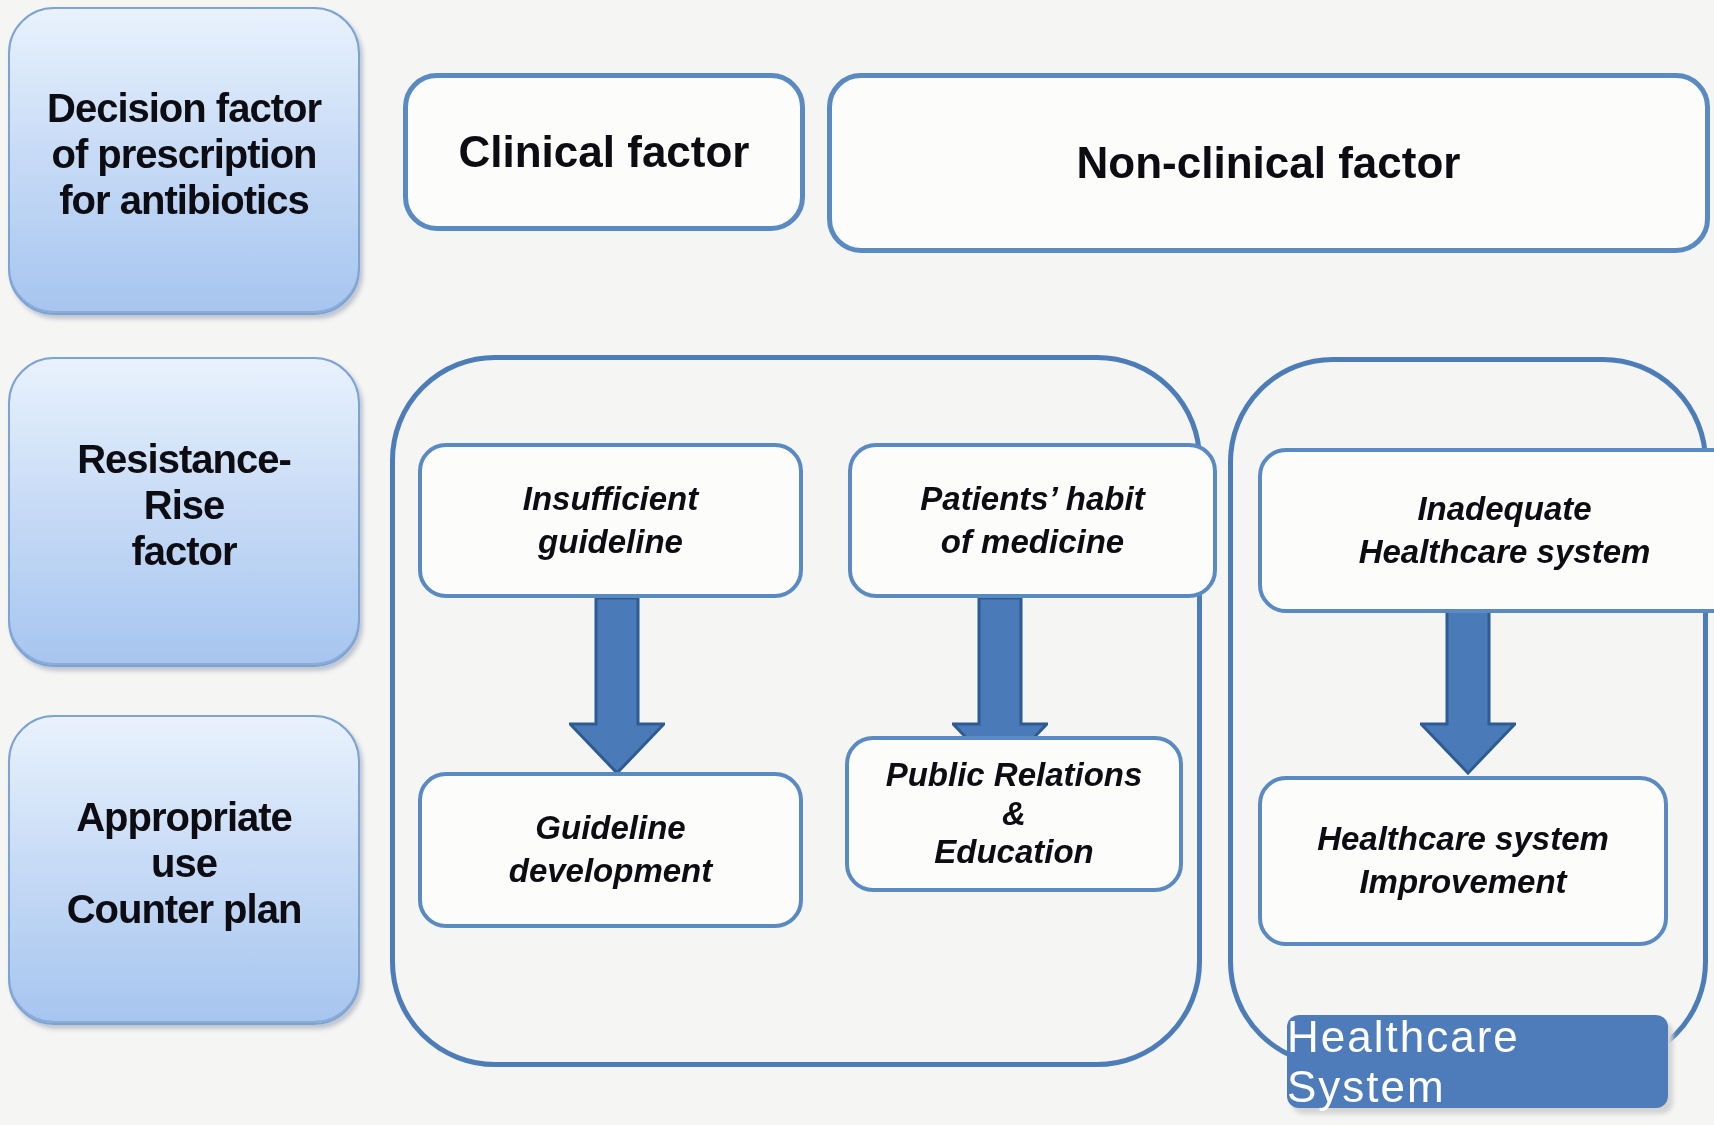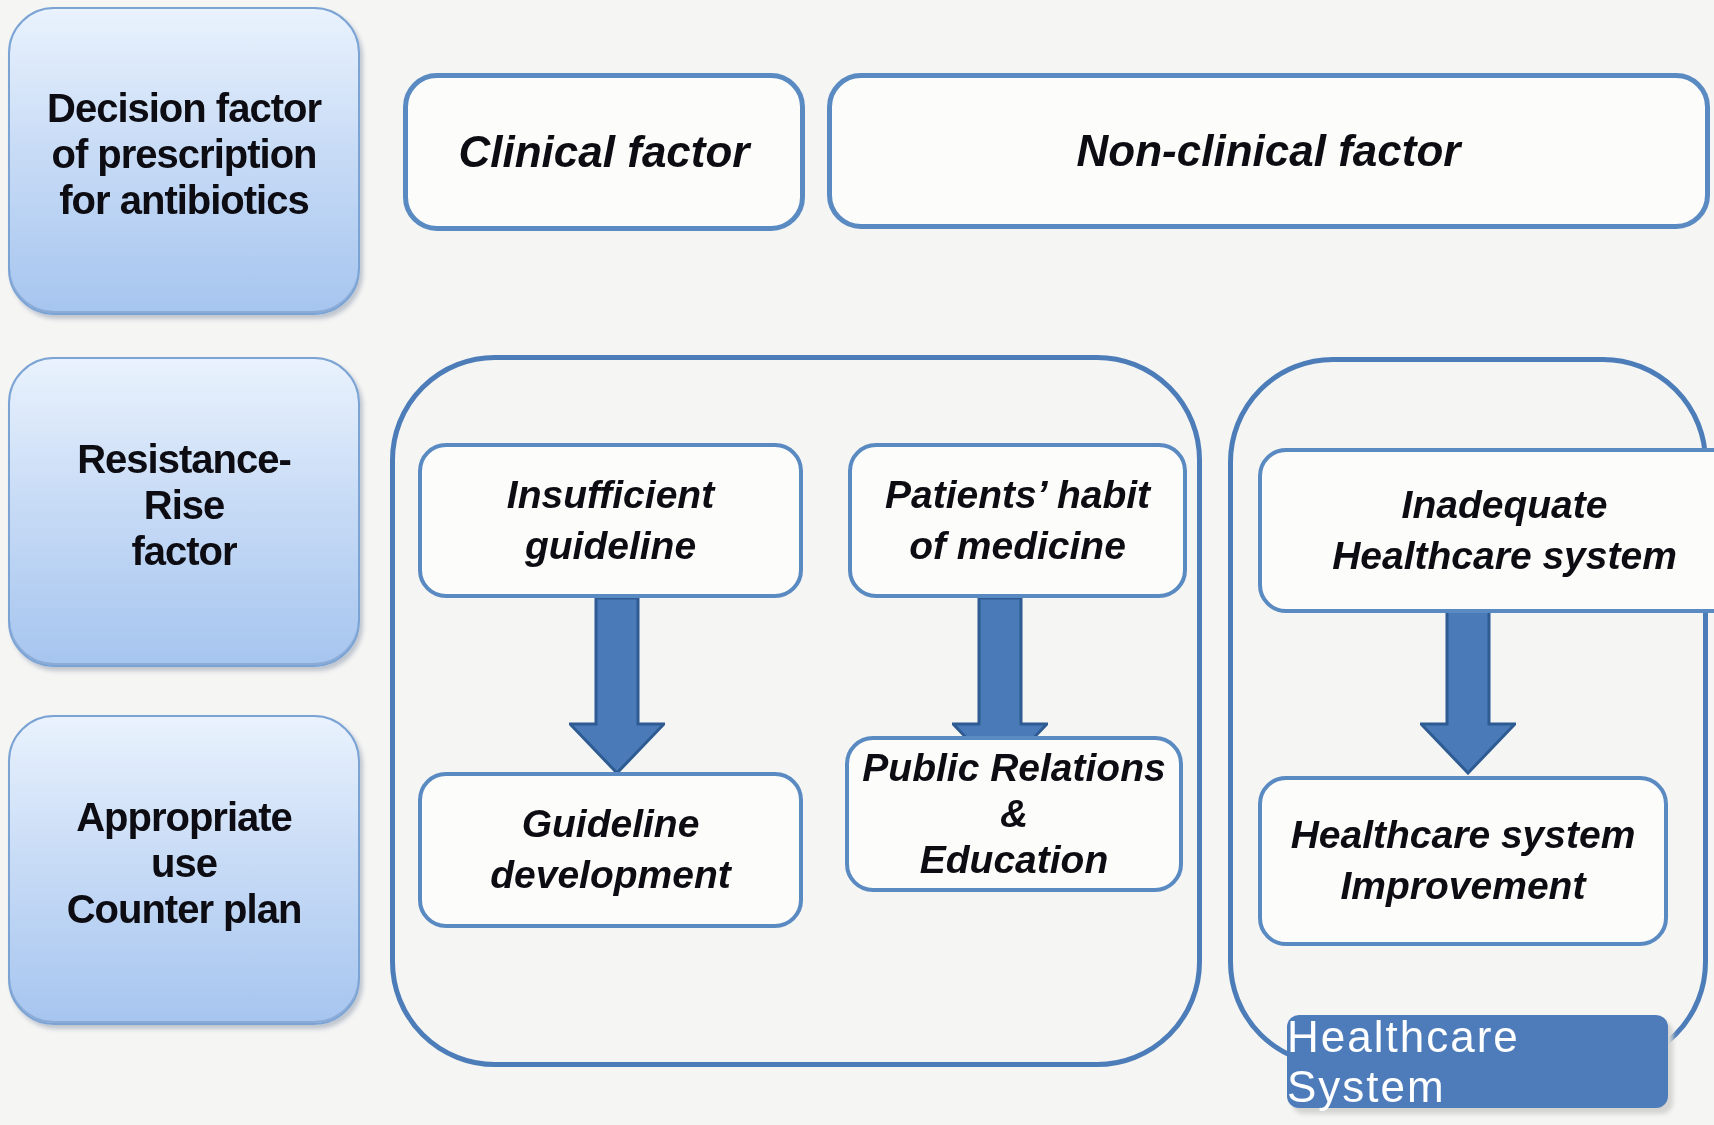--- a/index.html
+++ b/index.html
@@ -48,52 +48,52 @@
   .side-box.b2{top:357px;height:310px;}
   .side-box.b3{top:715px;height:310px;}
   
   .factor-box{
     position:absolute;top:73px;
     box-sizing:border-box;
     border:5px solid var(--box-border);
     border-radius:34px;
     background:var(--box-fill);
     display:flex;align-items:center;justify-content:center;
-    font-weight:bold;font-style:italic;font-size:44px;
+    font-weight:bold;font-size:44px;
     color:var(--text);
   }
   .factor-box.clinical{left:403px;width:402px;height:158px;}
-  .factor-box.nonclinical{left:827px;width:883px;height:156px;}
+  .factor-box.nonclinical{left:827px;width:883px;height:180px;}
   
   .group{
     position:absolute;
     box-sizing:border-box;
     border:5px solid var(--group-border);
     border-radius:105px;
     background:transparent;
     z-index:1;
   }
   .group.mid{left:390px;top:355px;width:812px;height:712px;}
   .group.right{left:1228px;top:357px;width:480px;height:710px;}
   
   .item-box{
     position:absolute;
     box-sizing:border-box;
     border:4px solid var(--box-border);
     border-radius:28px;
     background:var(--box-fill);
     display:flex;align-items:center;justify-content:center;
     text-align:center;
-    font-weight:bold;font-style:italic;font-size:39px;line-height:1.3;
+    font-weight:bold;font-style:italic;font-size:33px;line-height:1.3;
     color:var(--text);
     white-space:pre-line;
     z-index:3;
   }
   .item-box.insufficient{left:418px;top:443px;width:385px;height:155px;}
-  .item-box.patients{left:848px;top:443px;width:339px;height:155px;}
+  .item-box.patients{left:848px;top:443px;width:369px;height:155px;}
   .item-box.inadequate{left:1258px;top:448px;width:493px;height:165px;}
   .item-box.guideline-dev{left:418px;top:772px;width:385px;height:156px;}
   .item-box.public-rel{left:845px;top:736px;width:338px;height:156px;line-height:1.18;}
   .item-box.improvement{left:1258px;top:776px;width:410px;height:170px;}
   
   .down-arrow{
     position:absolute;top:597px;width:96px;height:178px;z-index:2;
   }
   .down-arrow.a1{left:569px;}
   .down-arrow.a2{left:952px;}

